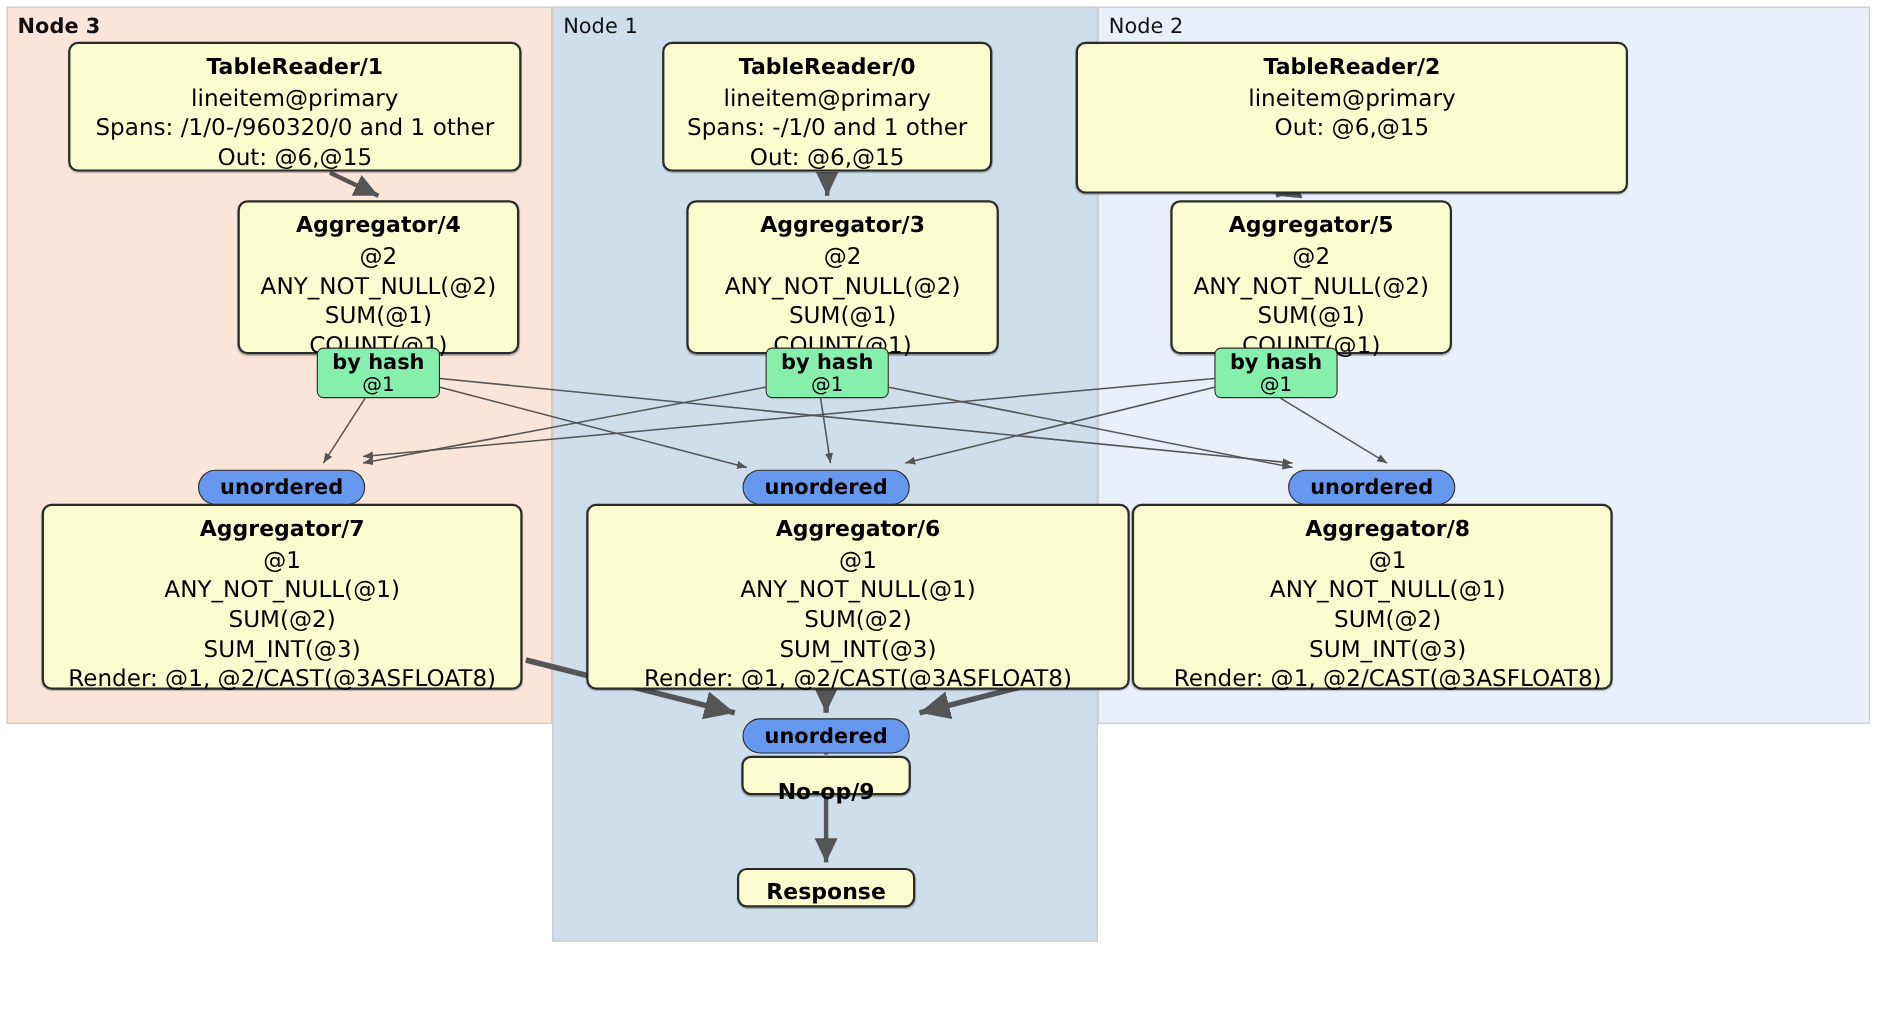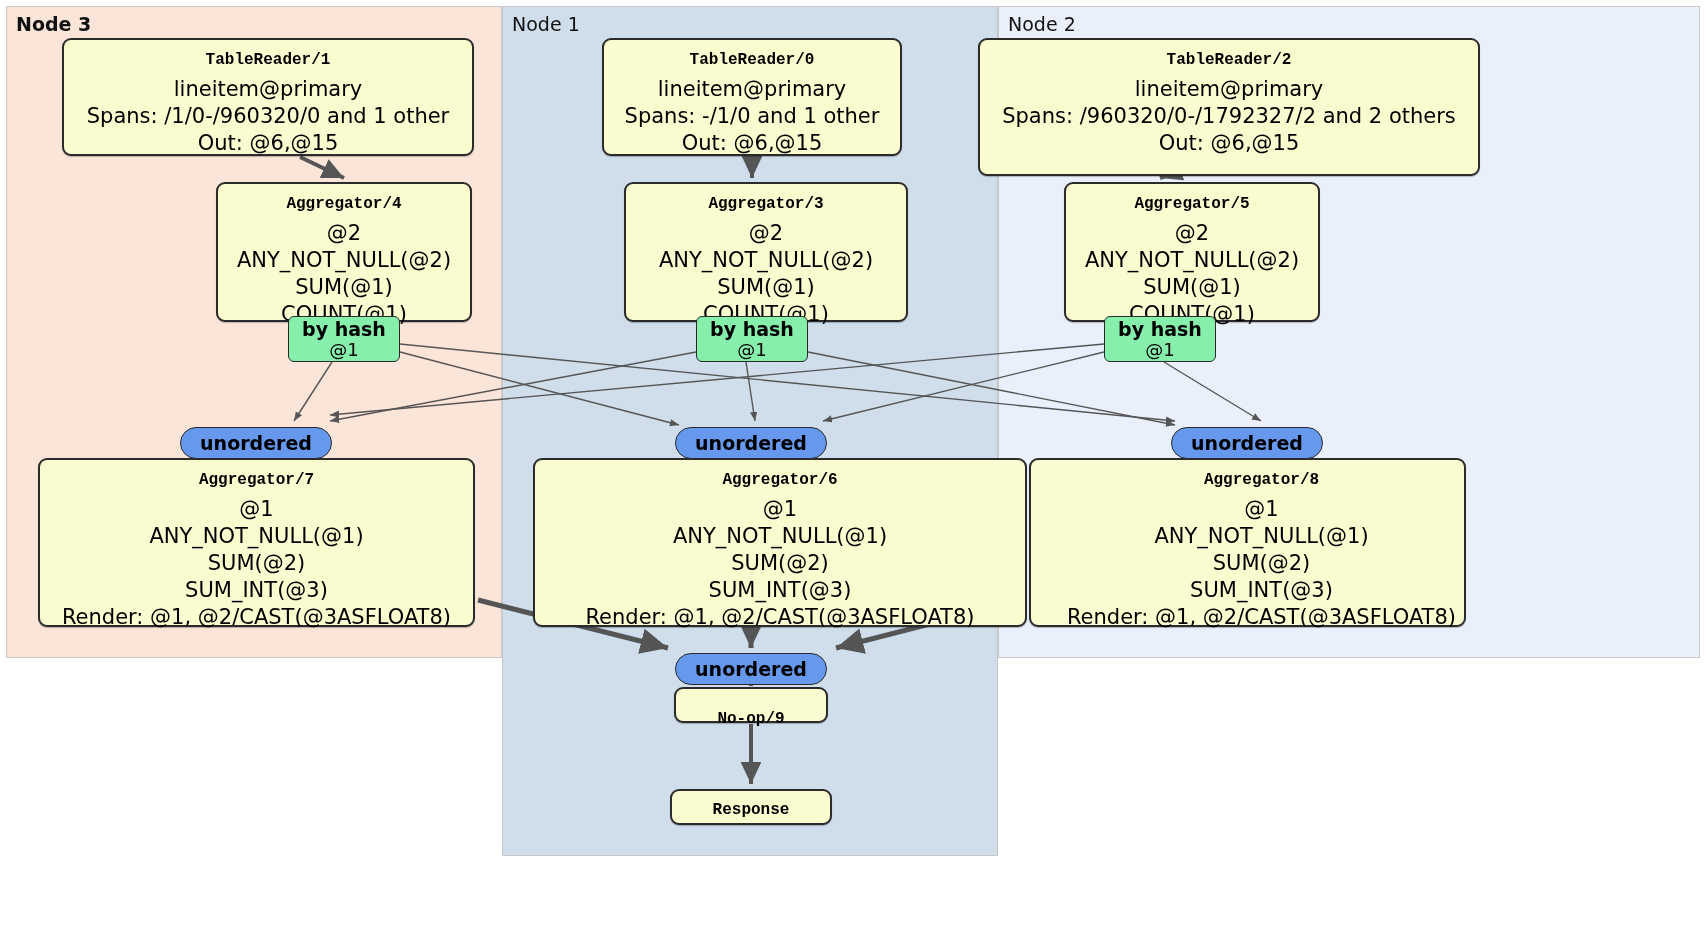--- a/index.html
+++ b/index.html
@@ -12,21 +12,21 @@
 
   
   .proc{
     position:absolute;box-sizing:border-box;
     background:#fbfbd0;border:2px solid #2b2b2b;border-radius:9px;
     text-align:center;color:#000;
     font-size:21px;line-height:27px;
     padding-top:4px;
     box-shadow:0 1px 1px rgba(0,0,0,.25);
   }
-  .proc .ttl{font-weight:bold;font-size:16px;line-height:32px;display:block;font-family:Liberation Mono, monospace;}
+  .proc .ttl{font-weight:bold;font-size:20px;line-height:32px;display:block;}
   .proc .ln{display:block;white-space:nowrap;}
 
   
   .pill{
     position:absolute;box-sizing:border-box;
     border:1.5px solid #2b2b2b;border-radius:14px;
     text-align:center;color:#000;font-weight:bold;font-size:19px;
     display:flex;flex-direction:column;align-items:center;justify-content:center;
     line-height:22px;
   }
@@ -92,21 +92,20 @@
       </div>
       <div class="proc" style="left: 602px; top: 38px; width: 300px; height: 118px;">
         <span class="ttl">TableReader/0</span>
         <span class="ln">lineitem@primary</span>
         <span class="ln">Spans: -/1/0 and 1 other</span>
         <span class="ln">Out: @6,@15</span>
       </div>
       <div class="proc" style="left: 978px; top: 38px; width: 502px; height: 138px;">
         <span class="ttl">TableReader/2</span>
         <span class="ln">lineitem@primary</span>
-        <span class="ln">Spans: /960320/0-/1792327/2 and 2 others</span>
         <span class="ln">Out: @6,@15</span>
       </div>
       <div class="proc" style="left: 216px; top: 182px; width: 256px; height: 140px;">
         <span class="ttl">Aggregator/4</span>
         <span class="ln">@2</span>
         <span class="ln">ANY_NOT_NULL(@2)</span>
         <span class="ln">SUM(@1)</span>
         <span class="ln">COUNT(@1)</span>
       </div>
       <div class="proc" style="left: 624px; top: 182px; width: 284px; height: 140px;">

